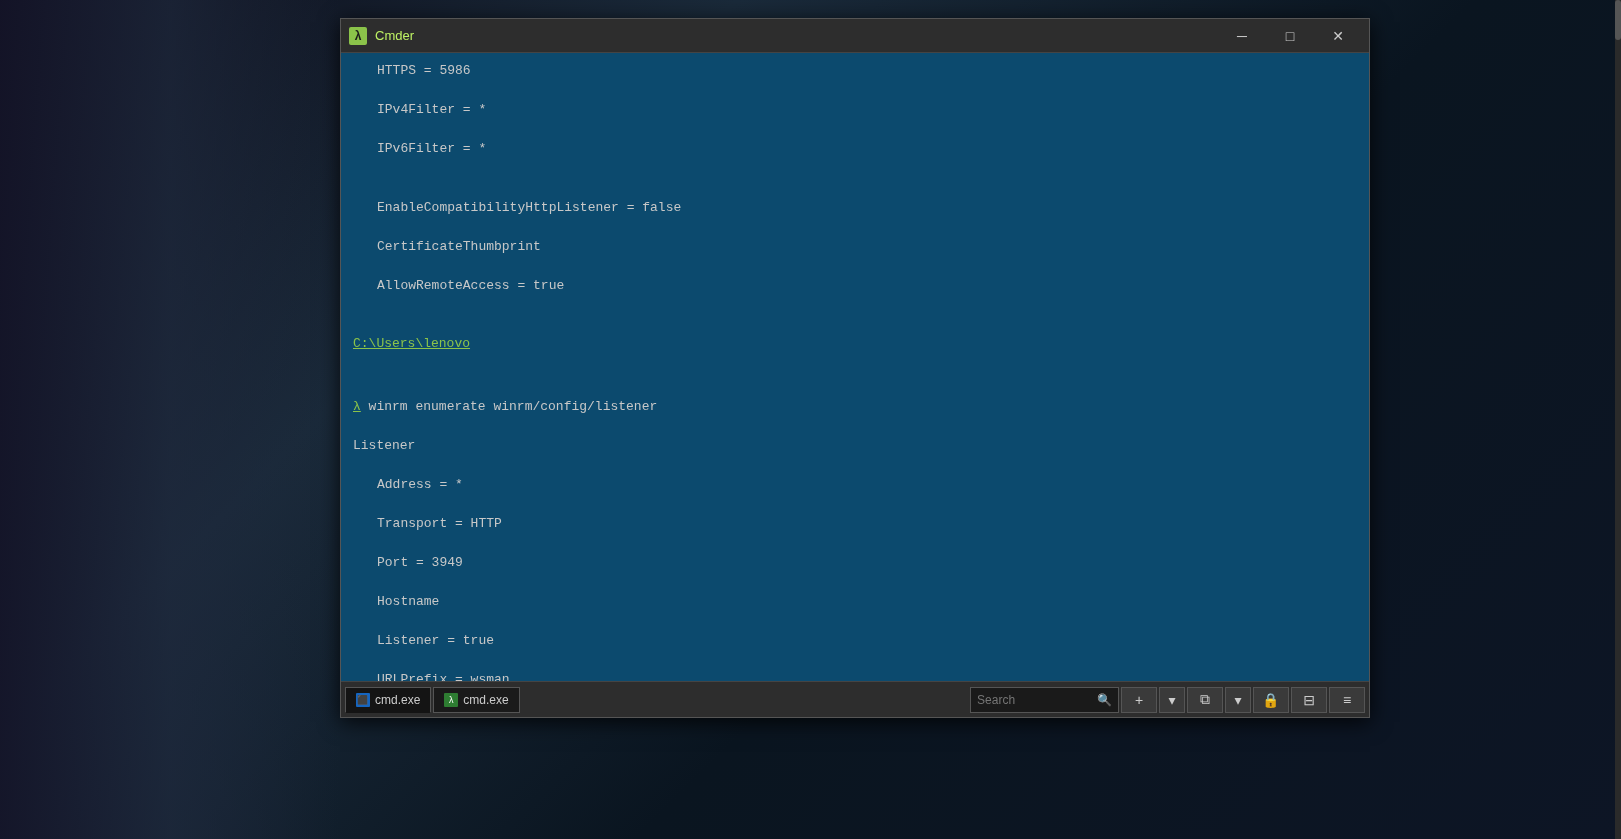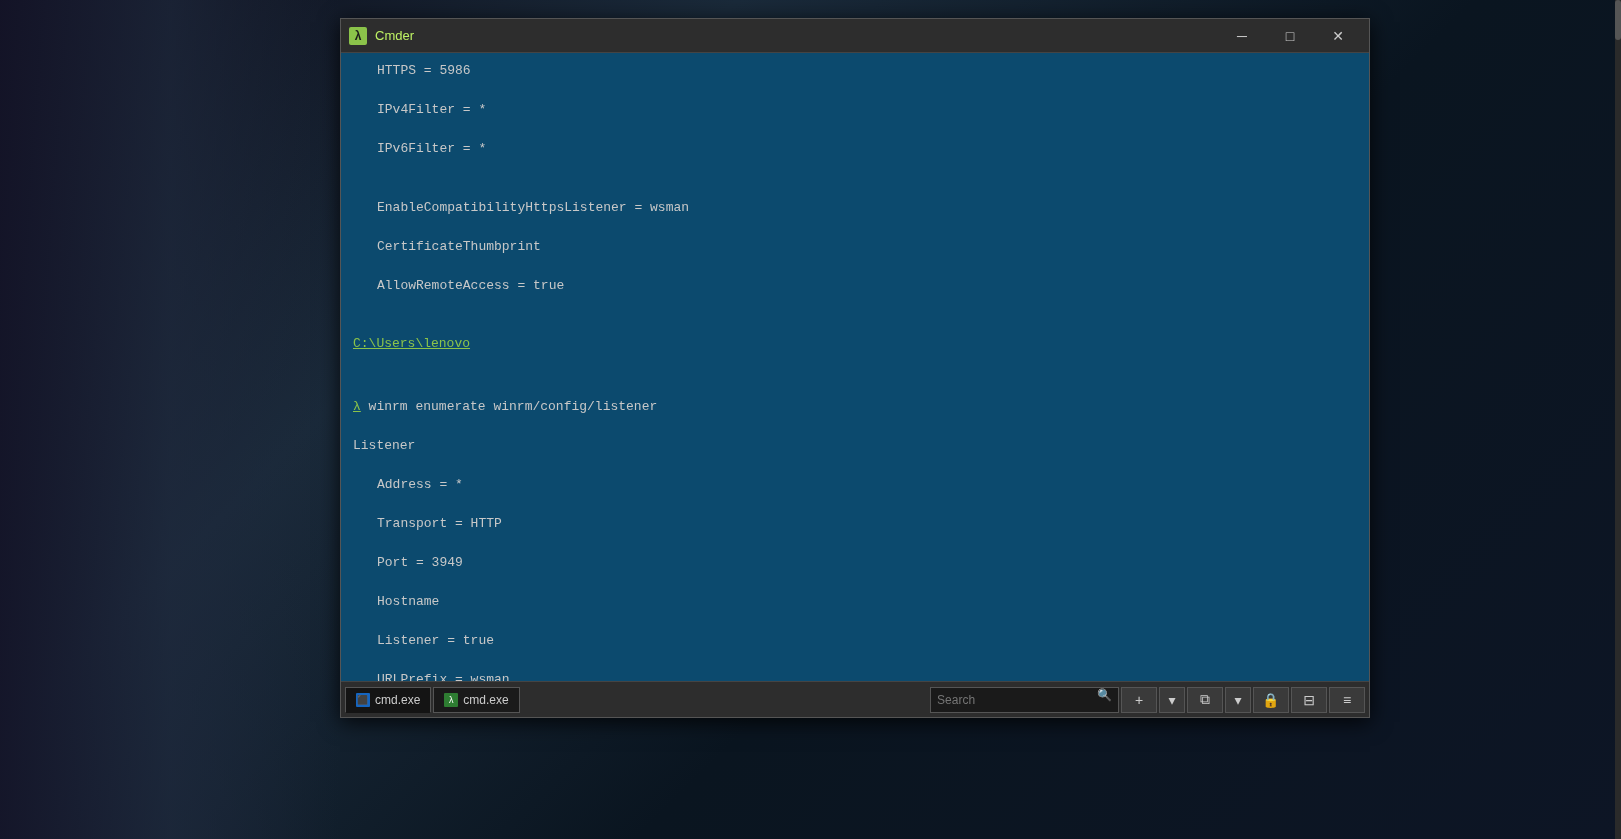--- a/index.html
+++ b/index.html
@@ -176,25 +176,25 @@
     }
 
     .tab-icon.green {
       background: #2e7d32;
     }
 
     .taskbar-spacer { flex: 1; }
 
     .search-box {
       display: flex;
+      align-items: center;
       background: #1a1a1a;
       border: 1px solid #555;
       height: 26px;
       padding: 0 6px;
-      gap: 40px;
     }
 
     .search-input {
       background: transparent;
       border: none;
       outline: none;
       color: #999;
       font-size: 12px;
       width: 120px;
     }
@@ -273,21 +273,21 @@
         <span>✕</span>
       </button>
     </div>
   </div>
 
   <div class="terminal">
     <span class="line indent output">    HTTPS = 5986</span><br>
     <span class="line indent output">    IPv4Filter = *</span><br>
     <span class="line indent output">    IPv6Filter = *</span><br>
     <br>
-    <span class="line indent output">    EnableCompatibilityHttpsListener = wsman</span><br>
+    <span class="line indent output">    EnableCompatibilityHttpListener = false</span><br>
     <span class="line indent output">    CertificateThumbprint</span><br>
     <span class="line indent output">    AllowRemoteAccess = true</span><br>
     <br>
     <span class="line prompt">C:\Users\lenovo</span><br>
     <span class="line cmd"><span class="prompt">λ</span> winrm enumerate winrm/config/listener</span><br>
     <span class="line output">Listener</span><br>
     <span class="line indent output">    Address = *</span><br>
     <span class="line indent output">    Transport = HTTP</span><br>
     <span class="line indent output">    Port = 3949</span><br>
     <span class="line indent output">    Hostname</span><br>

